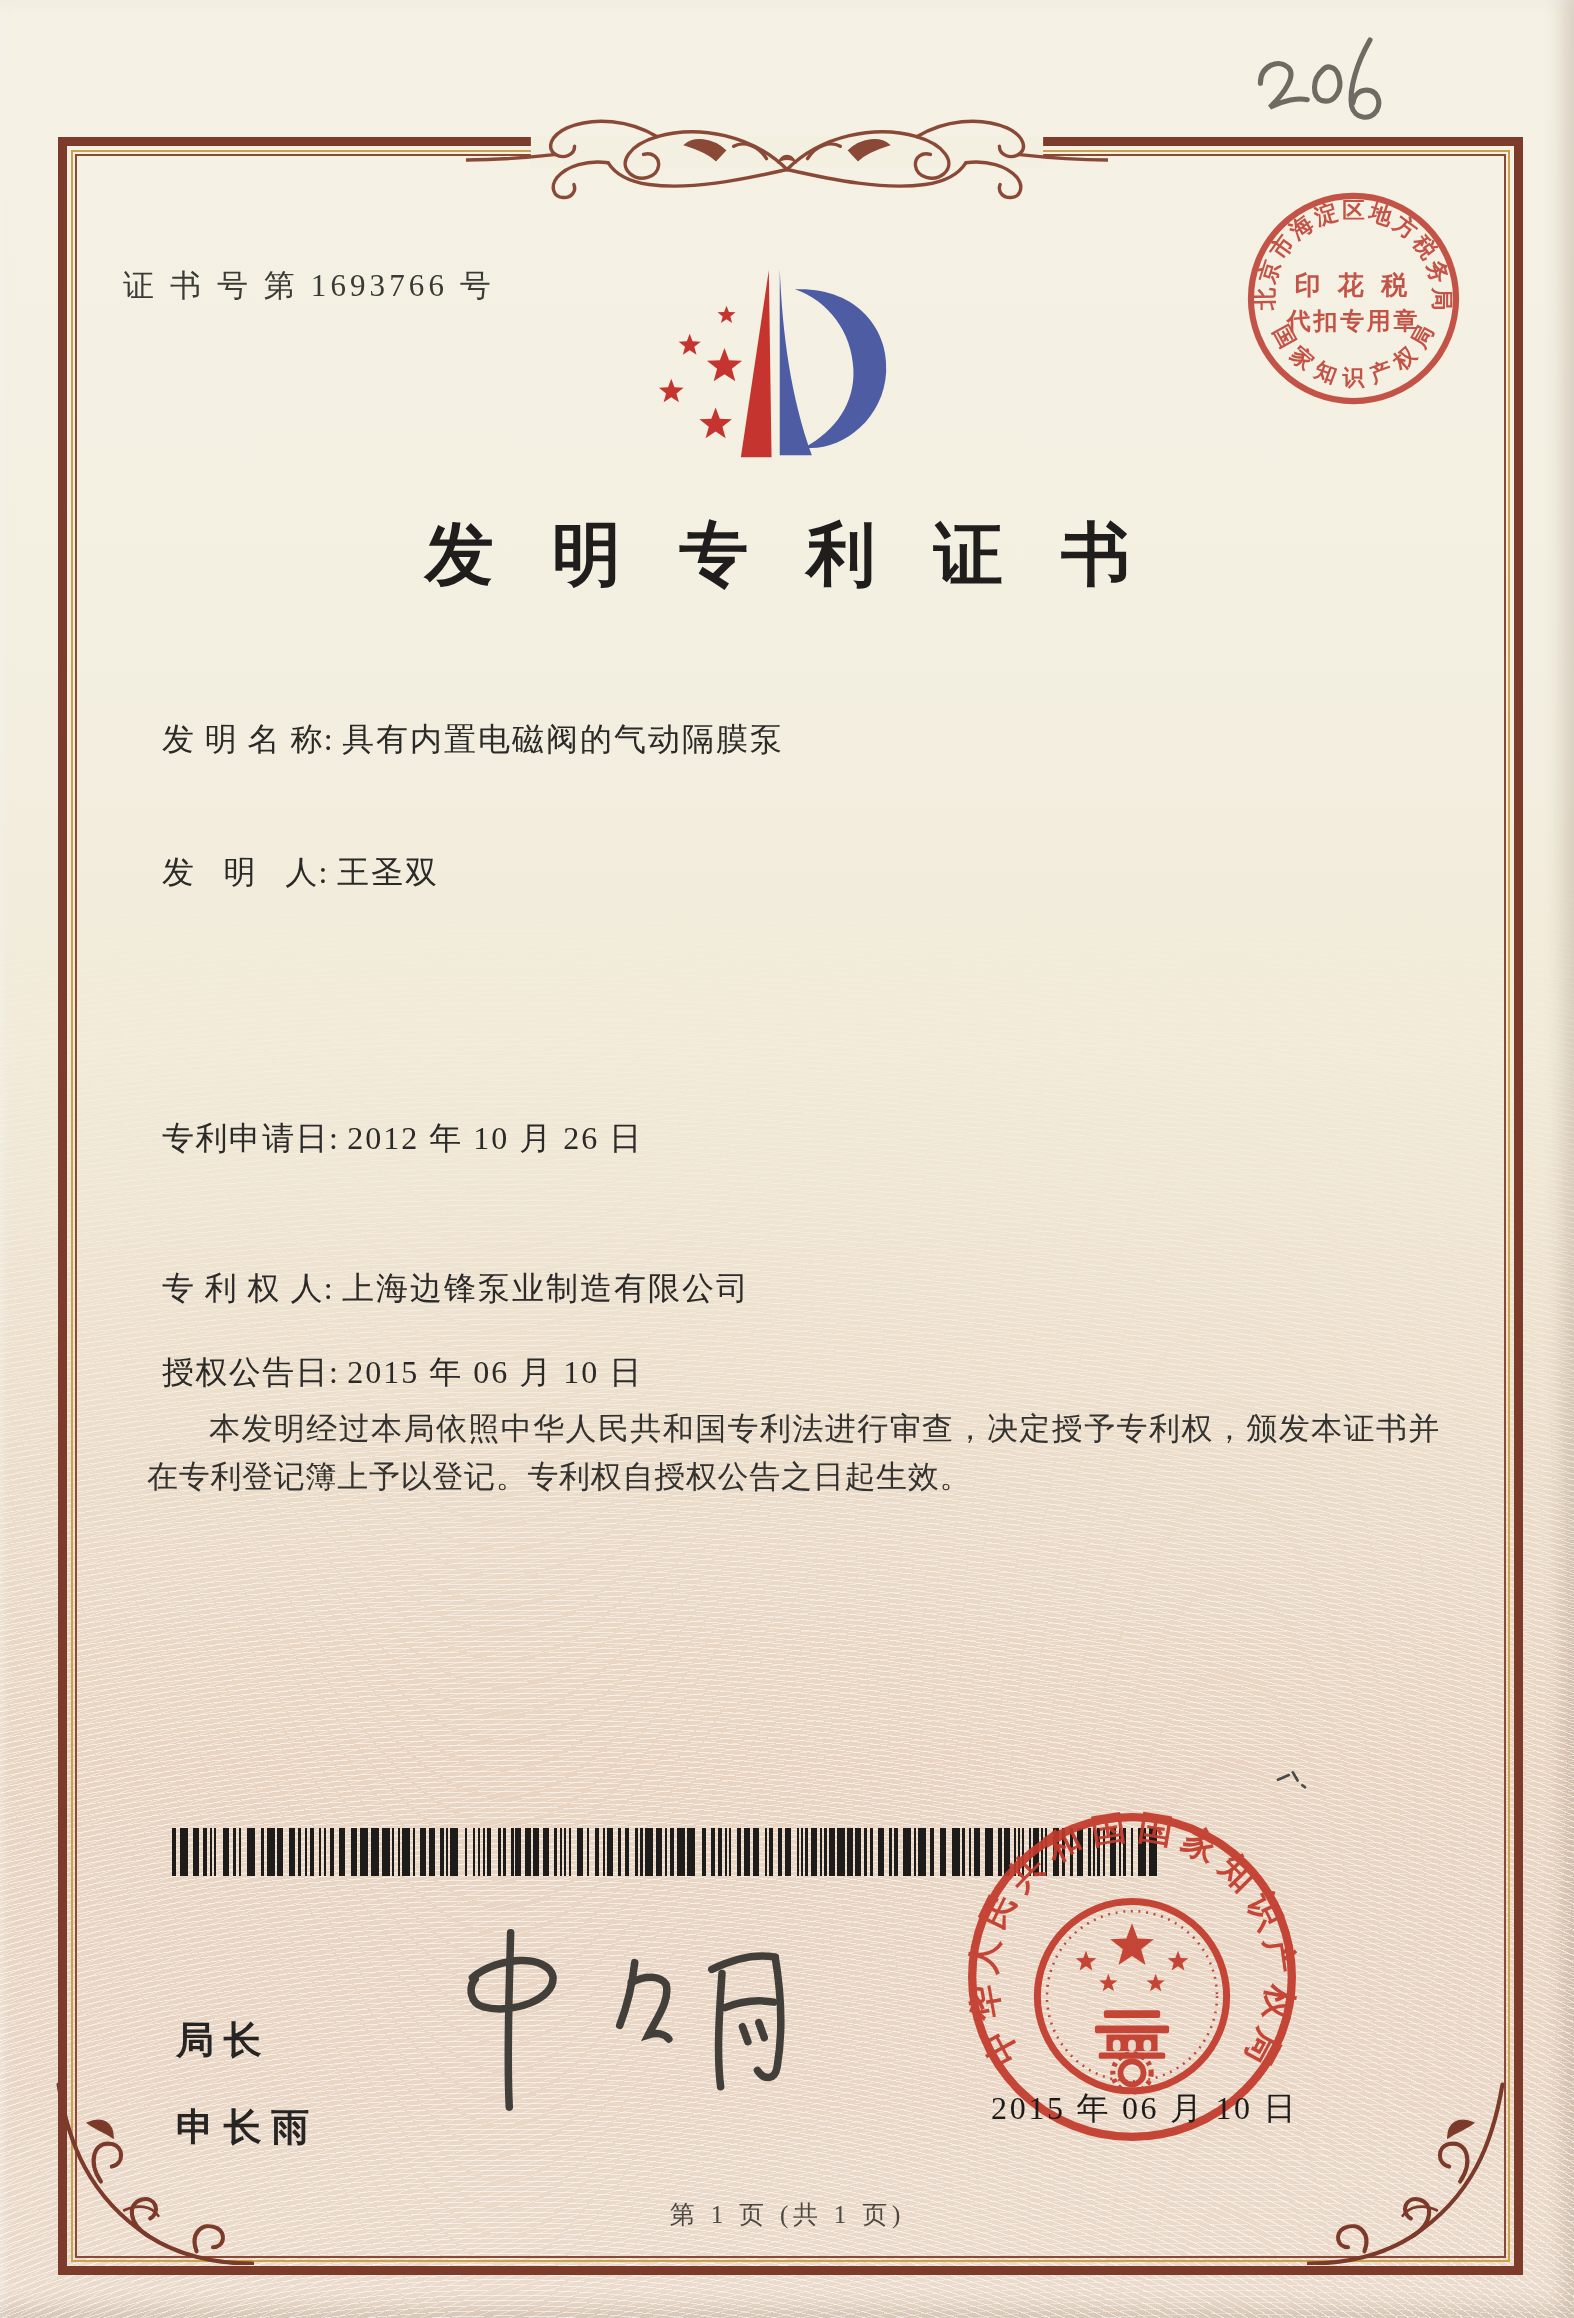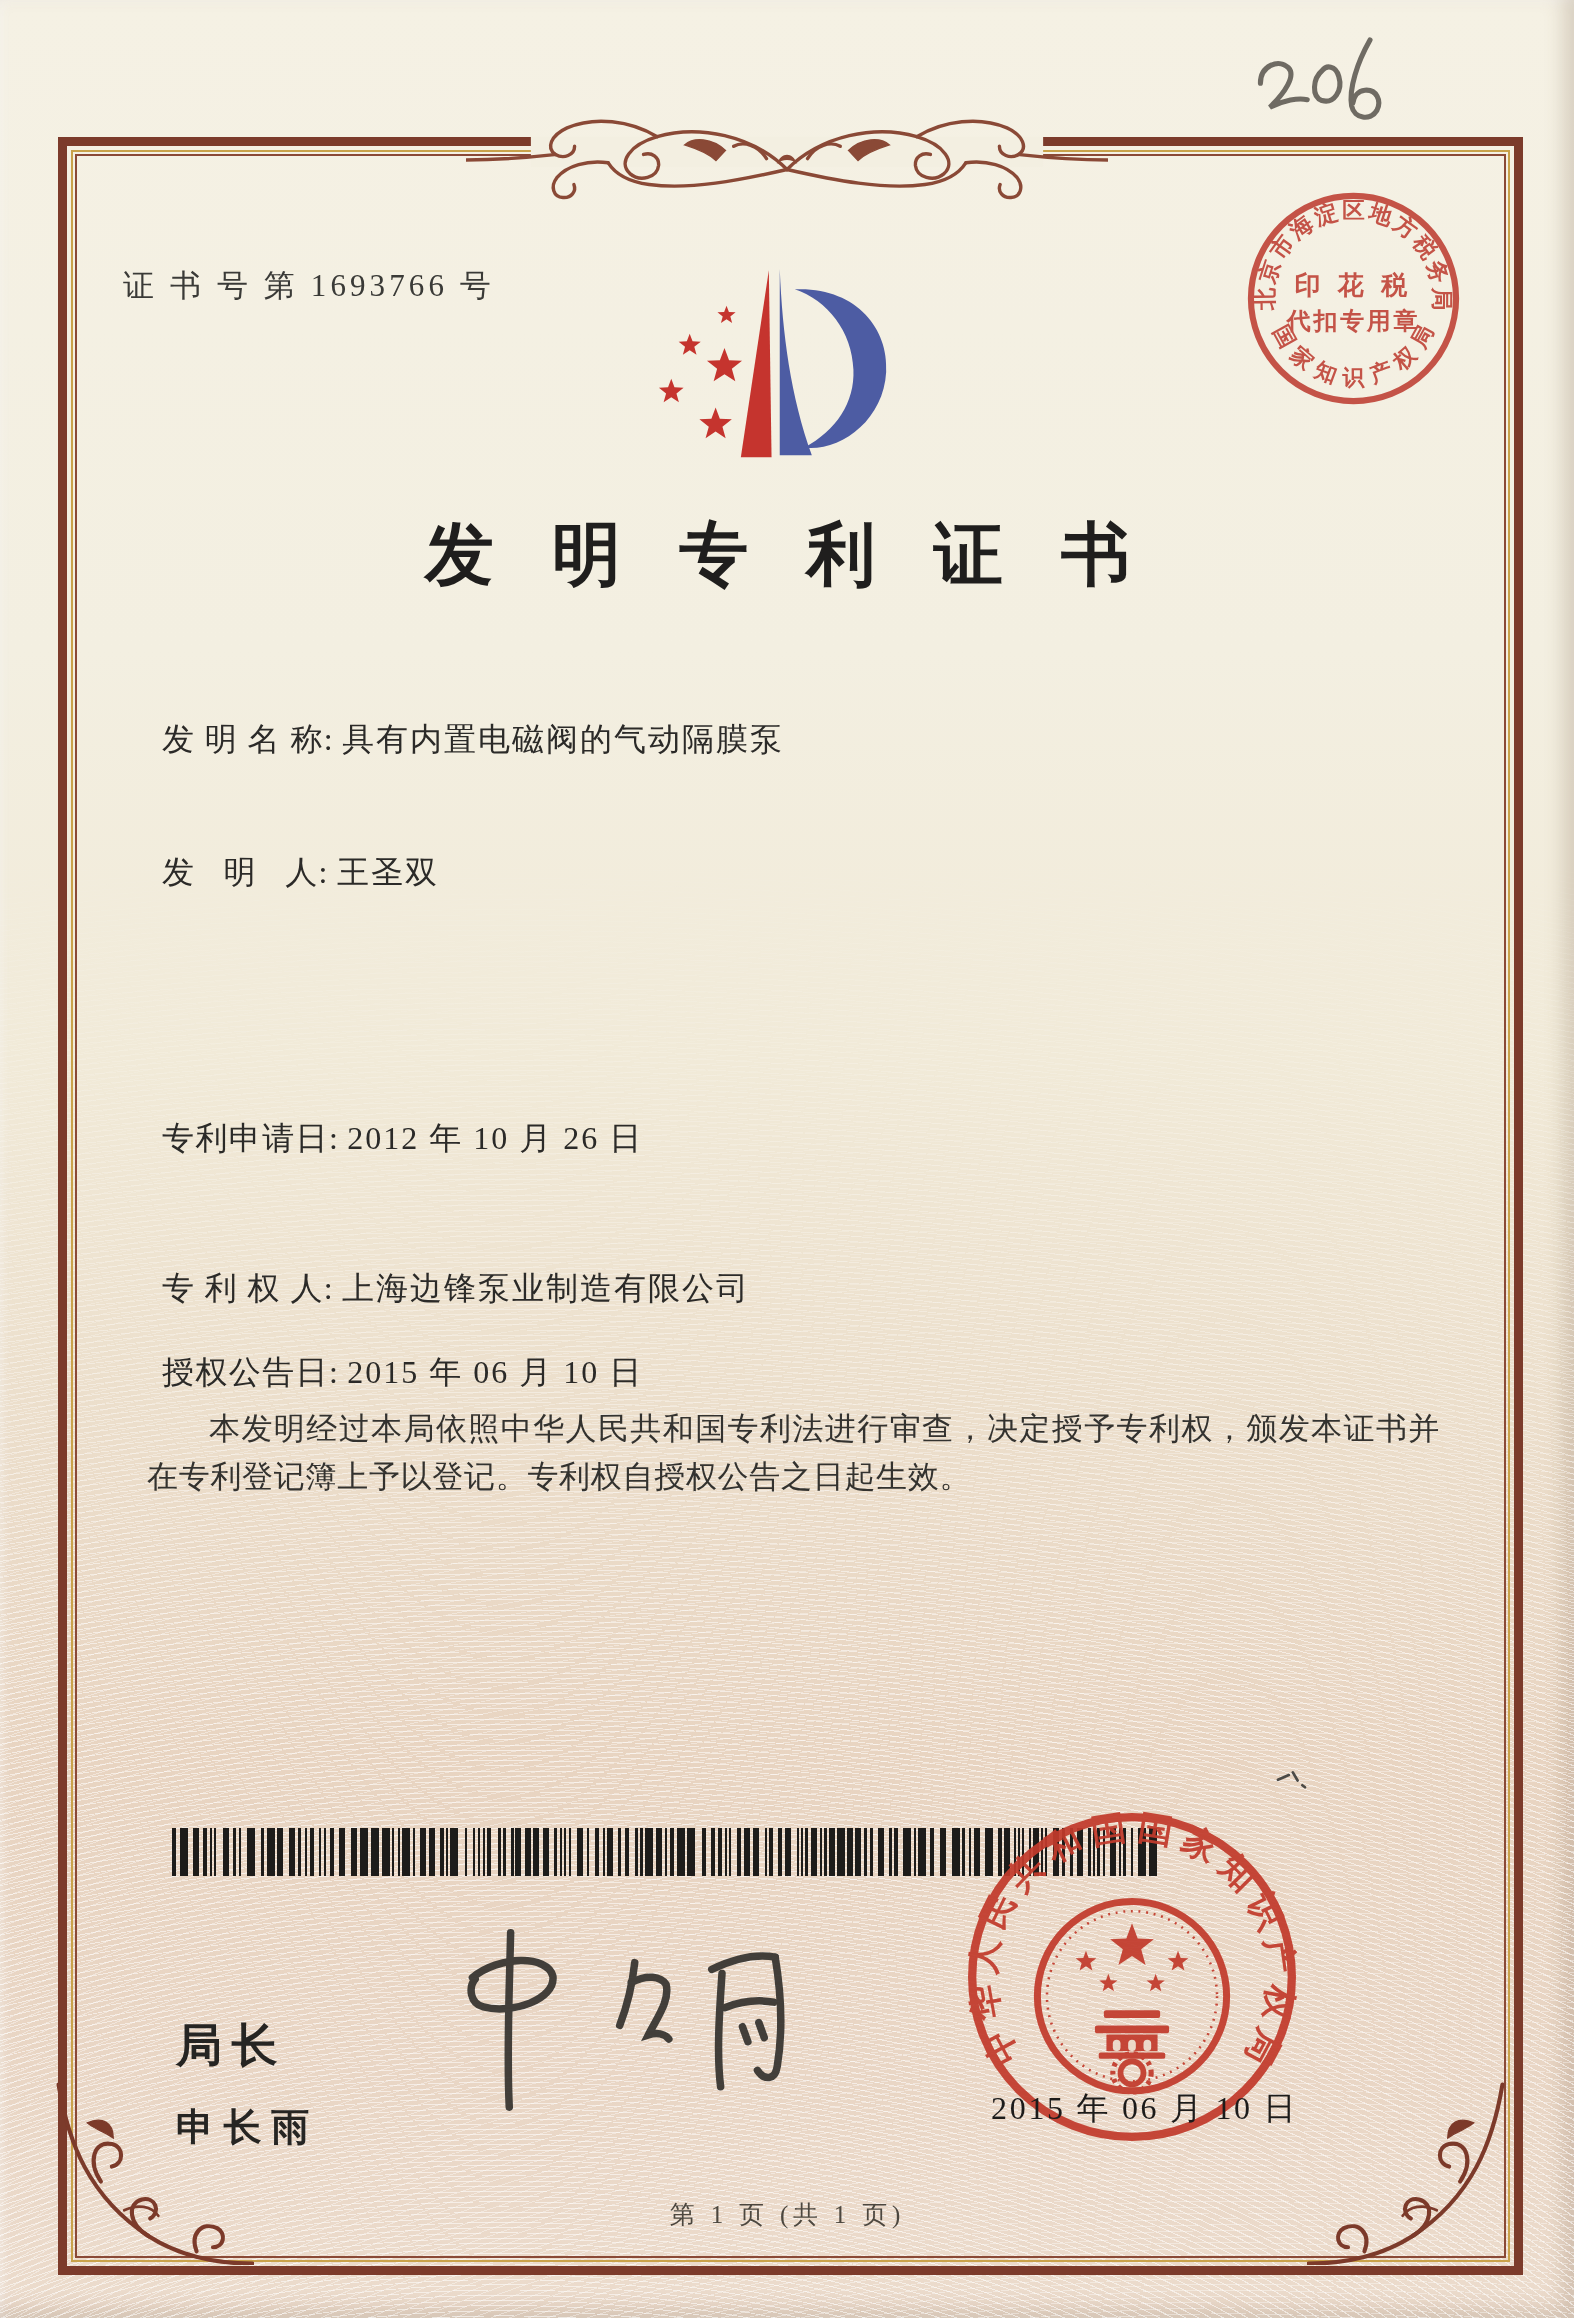--- a/index.html
+++ b/index.html
@@ -25,21 +25,21 @@
     letter-spacing:20.5px;color:#1f1e1d;}
   .row{left:162px;font-size:32px;color:#2b2a28;}
   .row .lbl{letter-spacing:1.4px;}
   .row .val{letter-spacing:2px;}
   .r0{top:718px}.r1{top:851px}.r2{top:991px}.r3{top:1117px}.r4{top:1267px}.r5{top:1351px}
   .body-text{left:147px;top:1405px;width:1293px;font-size:31px;line-height:48px;
     text-align:justify;color:#33322f;letter-spacing:0.7px;}
   .body-text p{margin:0;text-indent:2em;}
   .barcode{left:172px;top:1828px;width:986px;height:48px;}
   .barcode span{position:absolute;top:0;bottom:0;background:#1d1c1a;}
-  .role{left:176px;top:2015px;font-size:46px;font-weight:bold;letter-spacing:9.6px;color:#262523;}
+  .role{left:176px;top:2015px;font-size:38px;font-weight:bold;letter-spacing:9.6px;color:#262523;}
   .name{left:176px;top:2102px;font-size:38px;font-weight:bold;letter-spacing:9.6px;color:#262523;}
   .sig{left:430px;top:1904px;}
   .seal-box{left:953px;top:1798px;}
   .seal-date{left:991px;top:2087px;font-size:32px;letter-spacing:2.7px;color:#1c1b1a;z-index:6;}
   .footer{left:0;right:0;top:2198px;text-align:center;font-size:25px;letter-spacing:4.8px;color:#4c473f;}
   .ornament-top{left:466px;top:97px;z-index:3;}
   .corner-bl{left:49px;top:2060px;z-index:3;}
   .corner-br{left:1307px;top:2060px;z-index:3;transform:scaleX(-1);}
   .stamp-top{left:1240px;top:185px;z-index:4;}
   .logo{left:601px;top:225px;}

